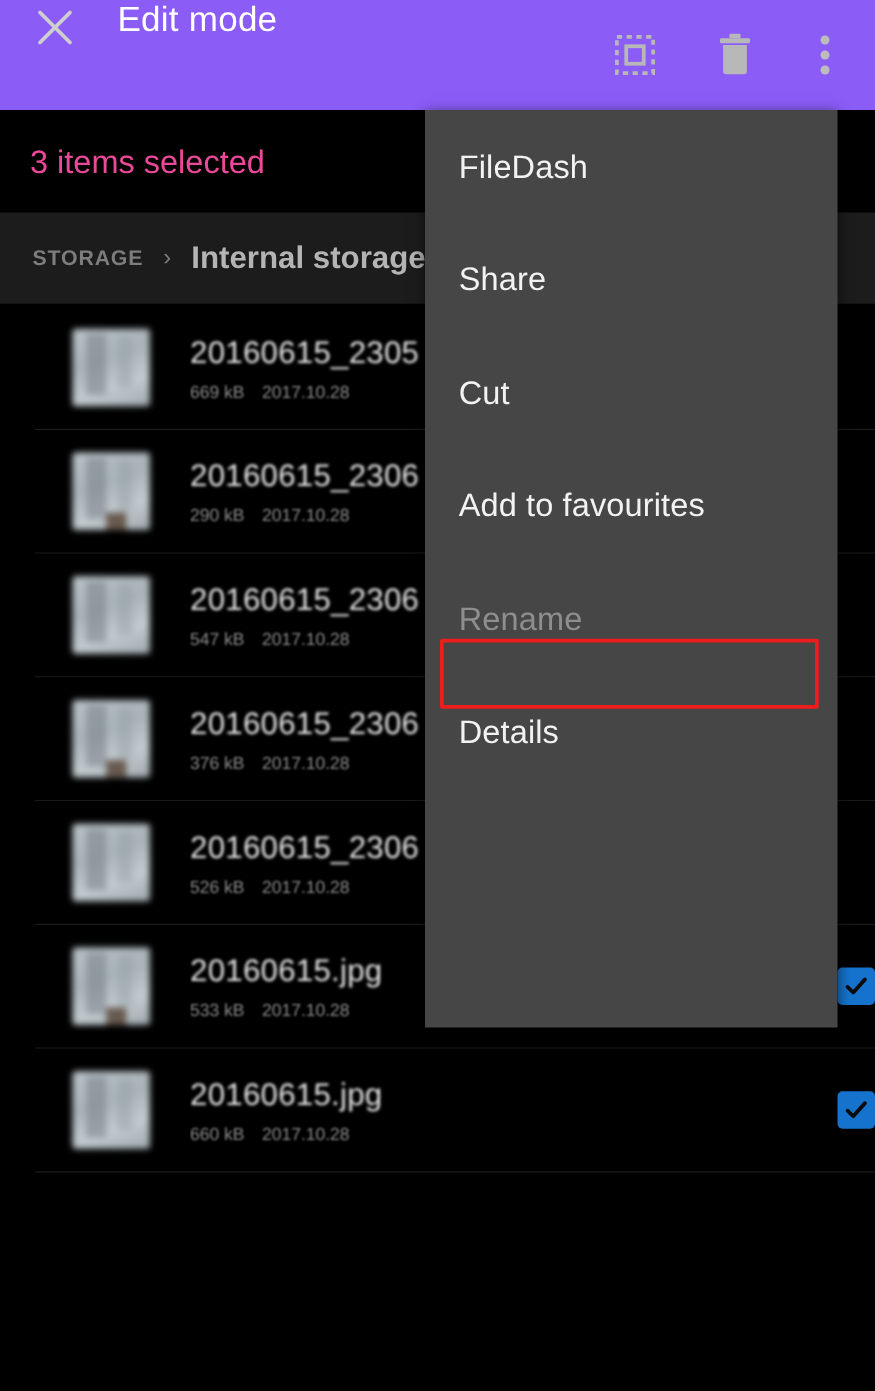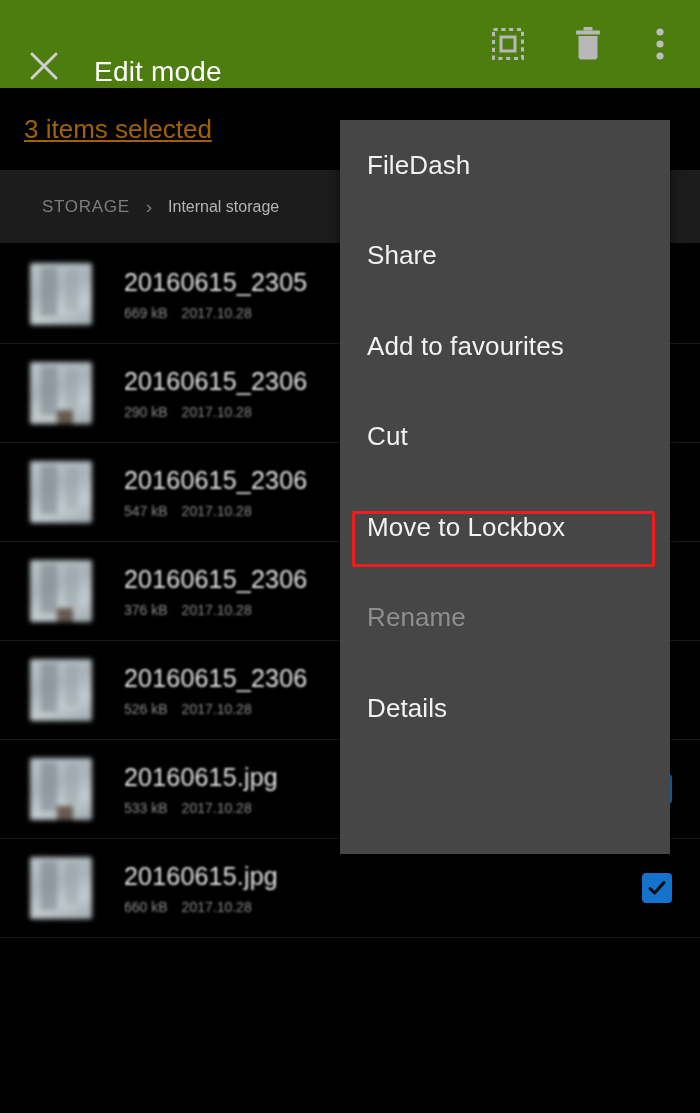--- a/index.html
+++ b/index.html
@@ -16,23 +16,23 @@
     position: relative;
     color: #ffffff;
     -webkit-font-smoothing: antialiased;
   }
 
   
   .appbar {
     position: absolute;
     left: 0; top: 0;
     width: 700px; height: 88px;
-    background: #4d7c0f;
-    display: flex;
-    align-items: flex-end;
+    background: #8b5cf6;
+    display: flex;
+    align-items: flex-start;
   }
 
   .close-btn {
     width: 44px; height: 44px;
     margin-left: 22px;
     display: flex;
     align-items: center;
     justify-content: center;
   }
   .close-btn svg { display: block; }
@@ -70,63 +70,63 @@
     left: 0; top: 88px;
     width: 700px; height: 82px;
     background: #000000;
     display: flex;
     align-items: center;
   }
   .selection-count {
     margin-left: 24px;
     font-size: 26px;
     font-weight: 400;
-    color: #a16207;
-    white-space: nowrap;
-    text-decoration: underline;
+    color: #ec4899;
+    white-space: nowrap;
   }
 
   
   .breadcrumb-bar {
     position: absolute;
     left: 0; top: 170px;
     width: 700px; height: 74px;
     background: #1c1c1c;
     display: flex;
     align-items: center;
     border-bottom: 1px solid #000000;
   }
   .crumb-root {
-    margin-left: 42px;
+    margin-left: 26px;
     font-size: 17px;
     letter-spacing: 0.7px;
     color: #7d7d7d;
-    font-weight: 400;
+    font-weight: 700;
     white-space: nowrap;
   }
   .crumb-sep {
     margin: 0 16px;
     color: #7d7d7d;
     font-size: 19px;
     line-height: 1;
   }
   .crumb-current {
-    font-size: 16px;
+    font-size: 25px;
     color: #b4b4b4;
-    font-weight: 400;
+    font-weight: 700;
     white-space: nowrap;
   }
 
   
   .file-list {
     position: absolute;
     left: 0; top: 245px;
     width: 700px;
     height: 868px;
     background: #000000;
+    padding-left: 28px;
   }
 
   .file-row {
     position: relative;
     height: 99px;
     width: 700px;
     display: flex;
     align-items: center;
     border-bottom: 1px solid #1a1a1a;
     background: #000000;
@@ -209,21 +209,20 @@
   .menu-panel {
     position: absolute;
     left: 340px;
     top: 88px;
     width: 330px;
     height: 734px;
     background: #464646;
     box-shadow: 0 2px 10px rgba(0,0,0,0.6);
     z-index: 50;
     overflow: hidden;
-    margin-top: 32px;
   }
 
   .menu-item {
     position: relative;
     height: 90.5px;
     display: flex;
     align-items: center;
     padding-left: 27px;
     font-size: 26px;
     font-weight: 400;
@@ -432,20 +431,19 @@
           <path d="M3 10.5 L7.6 15 L17 4.5" fill="none" stroke="#0b0b0b" stroke-width="3" stroke-linecap="round" stroke-linejoin="round"></path>
         </svg>
     </div>
   </div>
 
 </div>
 
 <div class="menu-panel">
   <div class="menu-item">FileDash</div>
   <div class="menu-item">Share</div>
+  <div class="menu-item">Cut</div>
   <div class="menu-item">Add to favourites</div>
-  <div class="menu-item">Cut</div>
-  <div class="menu-item highlighted">Move to Lockbox</div>
   <div class="menu-item disabled">Rename</div>
   <div class="menu-item">Details</div>
 </div>
 
 <div class="highlight-box"></div>
 
 </body></html>

